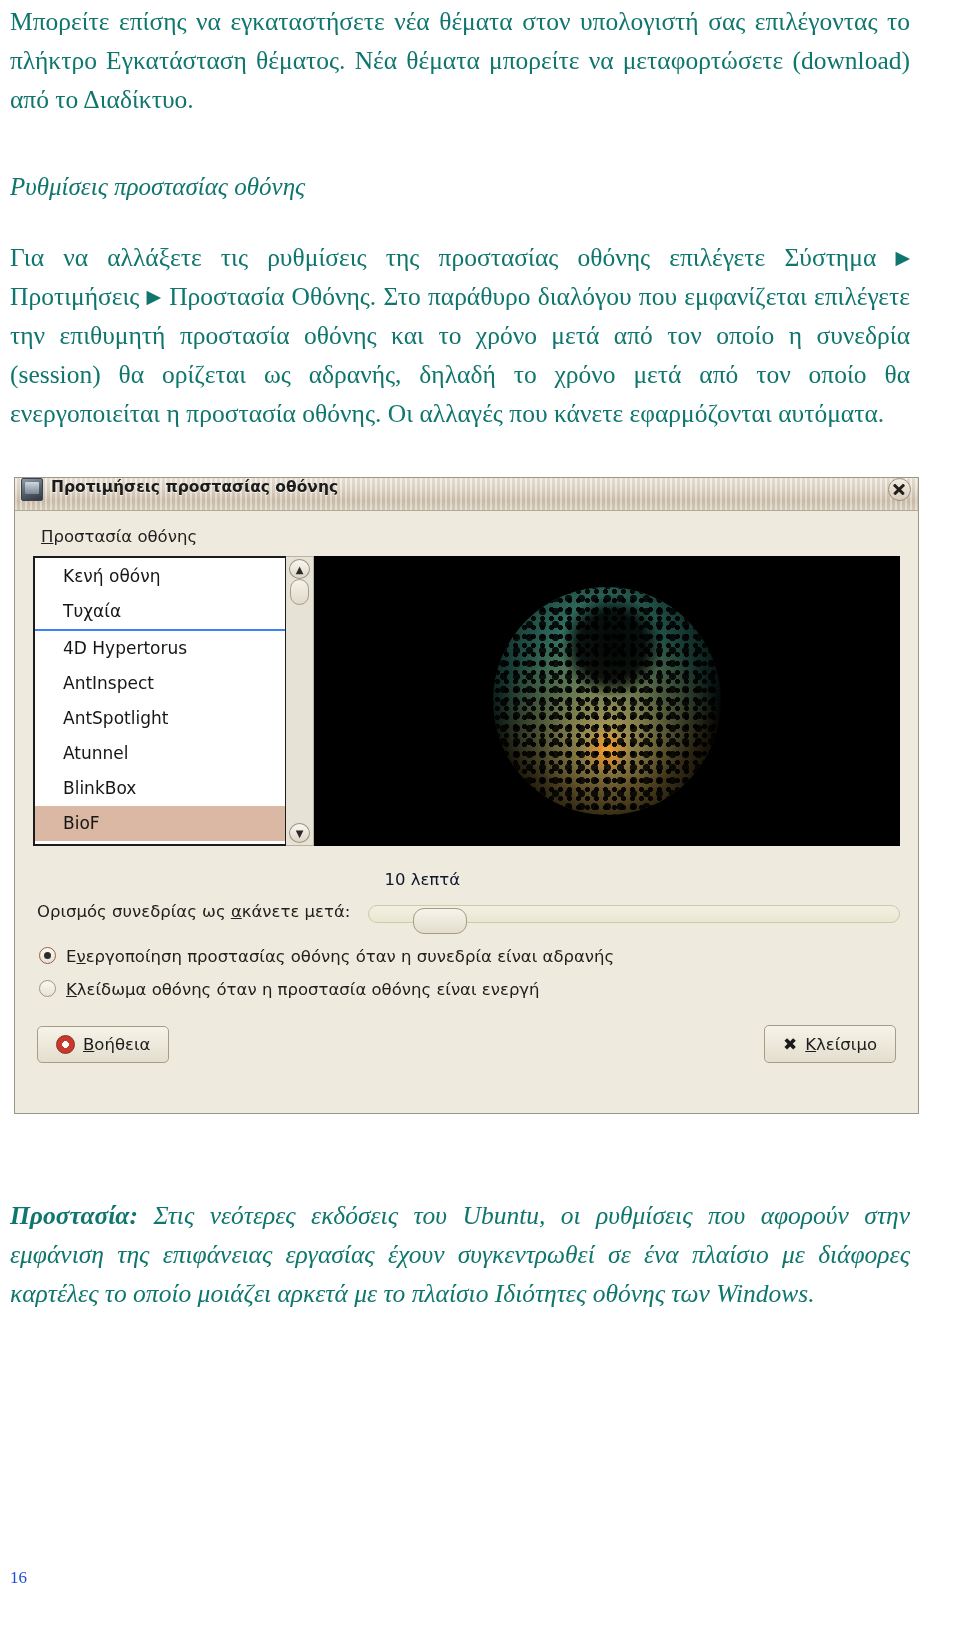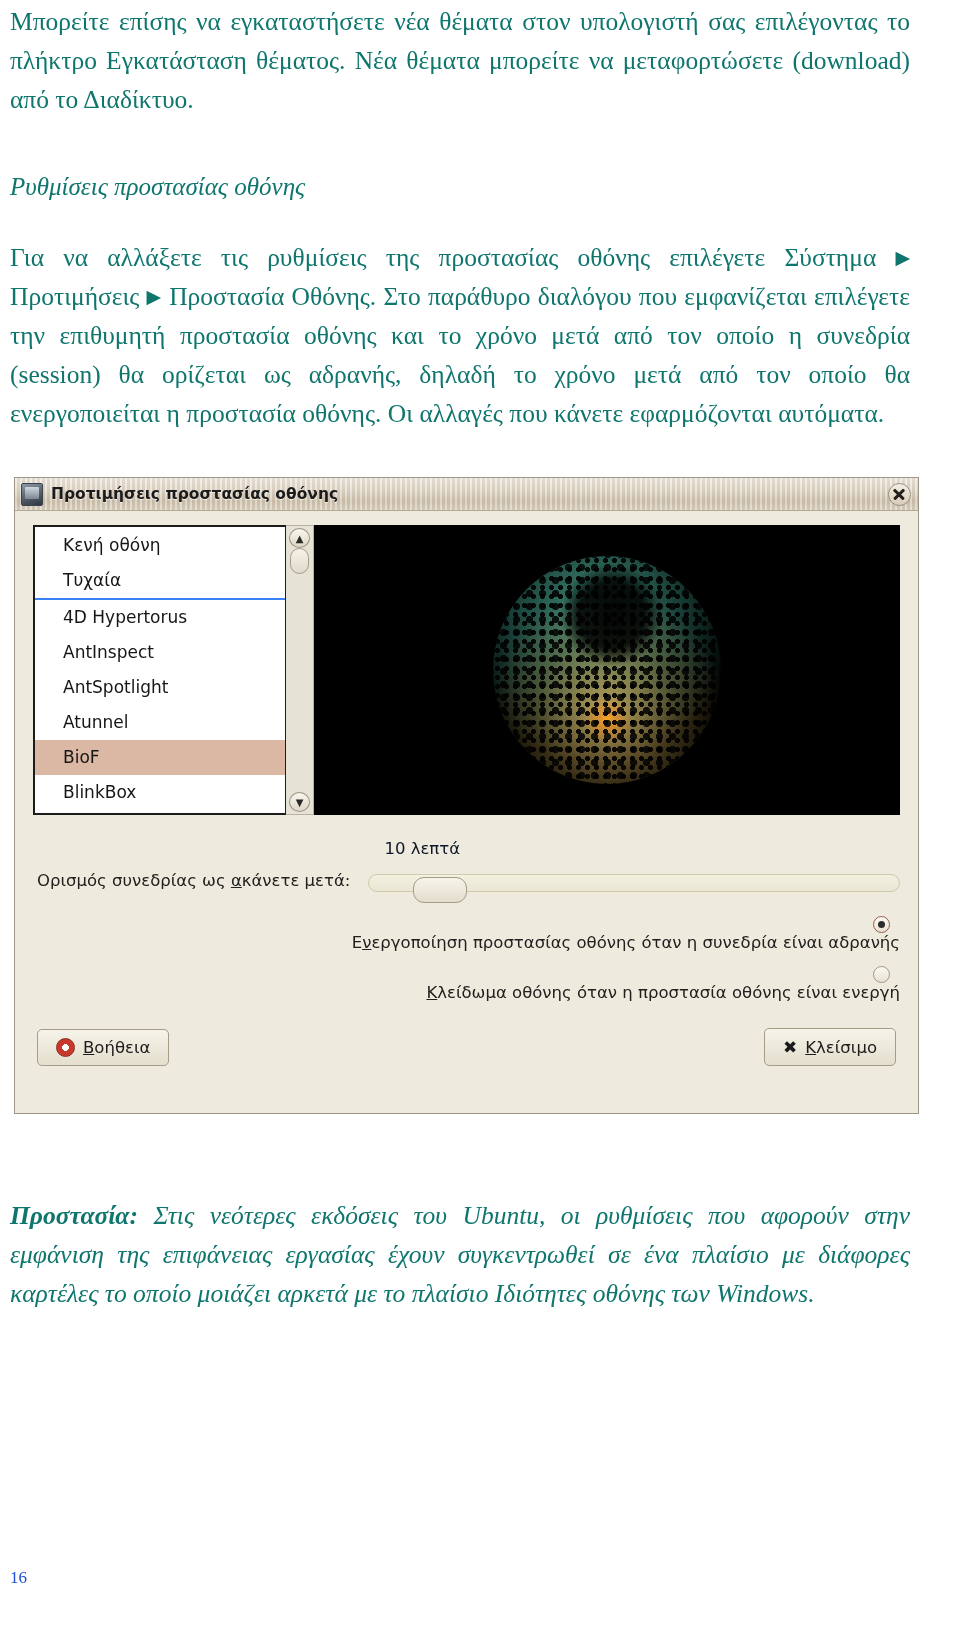--- a/index.html
+++ b/index.html
@@ -79,21 +79,20 @@
     height: 33px;
     background:
       repeating-linear-gradient(90deg,
         rgba(255,255,255,0.30) 0px,
         rgba(255,255,255,0.30) 2px,
         rgba(150,135,115,0.14) 2px,
         rgba(150,135,115,0.14) 5px),
       linear-gradient(180deg, #efe9e0 0%, #e4dbcd 35%, #cfc2ae 72%, #ddd3c4 100%);
     border-bottom: 1px solid #b3a893;
     display: flex;
-    align-items: center;
     padding: 0 4px;
     box-sizing: border-box;
   }
 
   .win-icon {
     width: 20px; height: 21px;
     margin-left: 2px;
     margin-right: 8px;
     border: 1px solid #3b424c;
     border-radius: 2px;
@@ -307,24 +306,23 @@
     width: 54px;
     height: 26px;
     border-radius: 11px;
     border: 1px solid #a59c88;
     background: linear-gradient(180deg,#f7f4ea,#e2ddcc);
     box-sizing: border-box;
   }
 
   .check-row {
     display: flex;
-    align-items: flex-end;
+    align-items: flex-start;
     margin-top: 22px;
     padding-left: 6px;
-    flex-direction: column;
   }
   .check-row.second { margin-top: 14px; }
 
   .radio {
     width: 17px; height: 17px;
     border-radius: 50%;
     border: 1px solid #a09684;
     background: linear-gradient(180deg,#fbf9f2,#e7e2d2);
     margin-right: 10px;
     position: relative;
@@ -403,33 +401,36 @@
 
     <div class="titlebar">
       <div class="win-icon"></div>
       <div class="title-text">Προτιμήσεις προστασίας οθόνης</div>
       <div class="title-spacer"></div>
       <div class="close-btn"></div>
     </div>
 
     <div class="dlg-body">
 
+      <div class="group-label">
+        <span class="ul">Π</span><span>ροστασία οθόνης</span>
+      </div>
 
       <div class="mid-row">
 
         <div class="list-wrap">
           <div class="listbox">
             <div class="list-item">Κενή οθόνη</div>
             <div class="list-item sep">Τυχαία</div>
             <div class="list-item">4D Hypertorus</div>
             <div class="list-item">AntInspect</div>
             <div class="list-item">AntSpotlight</div>
             <div class="list-item">Atunnel</div>
+            <div class="list-item">BlinkBox</div>
             <div class="list-item selected">BioF</div>
-            <div class="list-item">BlinkBox</div>
           </div>
 
           <div class="vscroll">
             <div class="sb-btn sb-up">▲</div>
             <div class="sb-thumb"></div>
             <div class="sb-btn sb-down">▼</div>
           </div>
         </div>
 
         <div class="preview">

